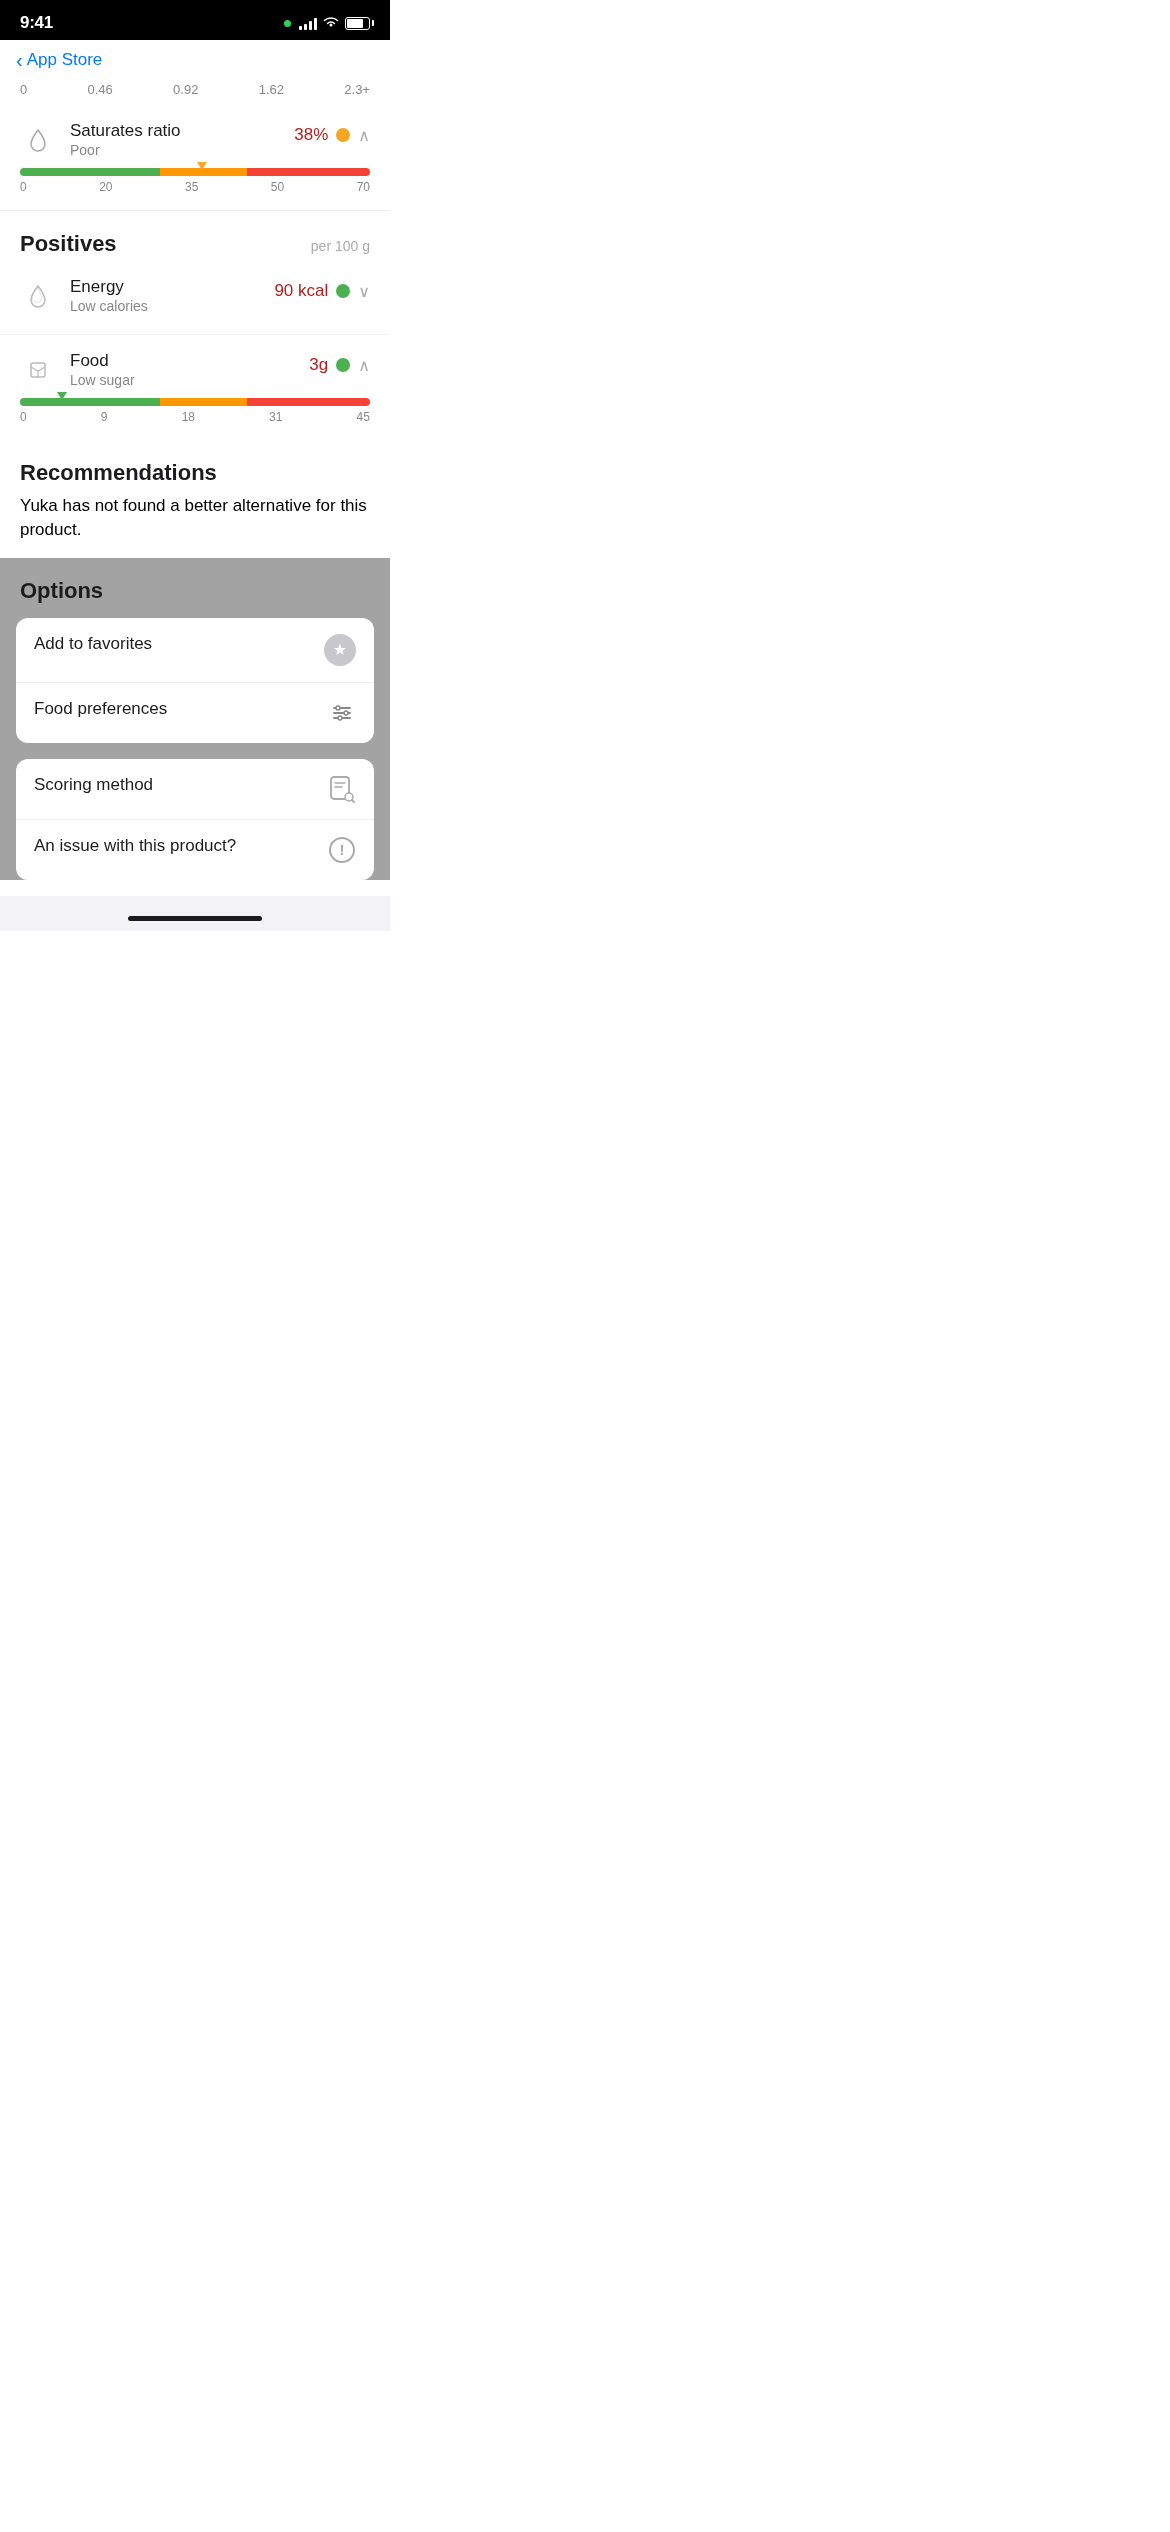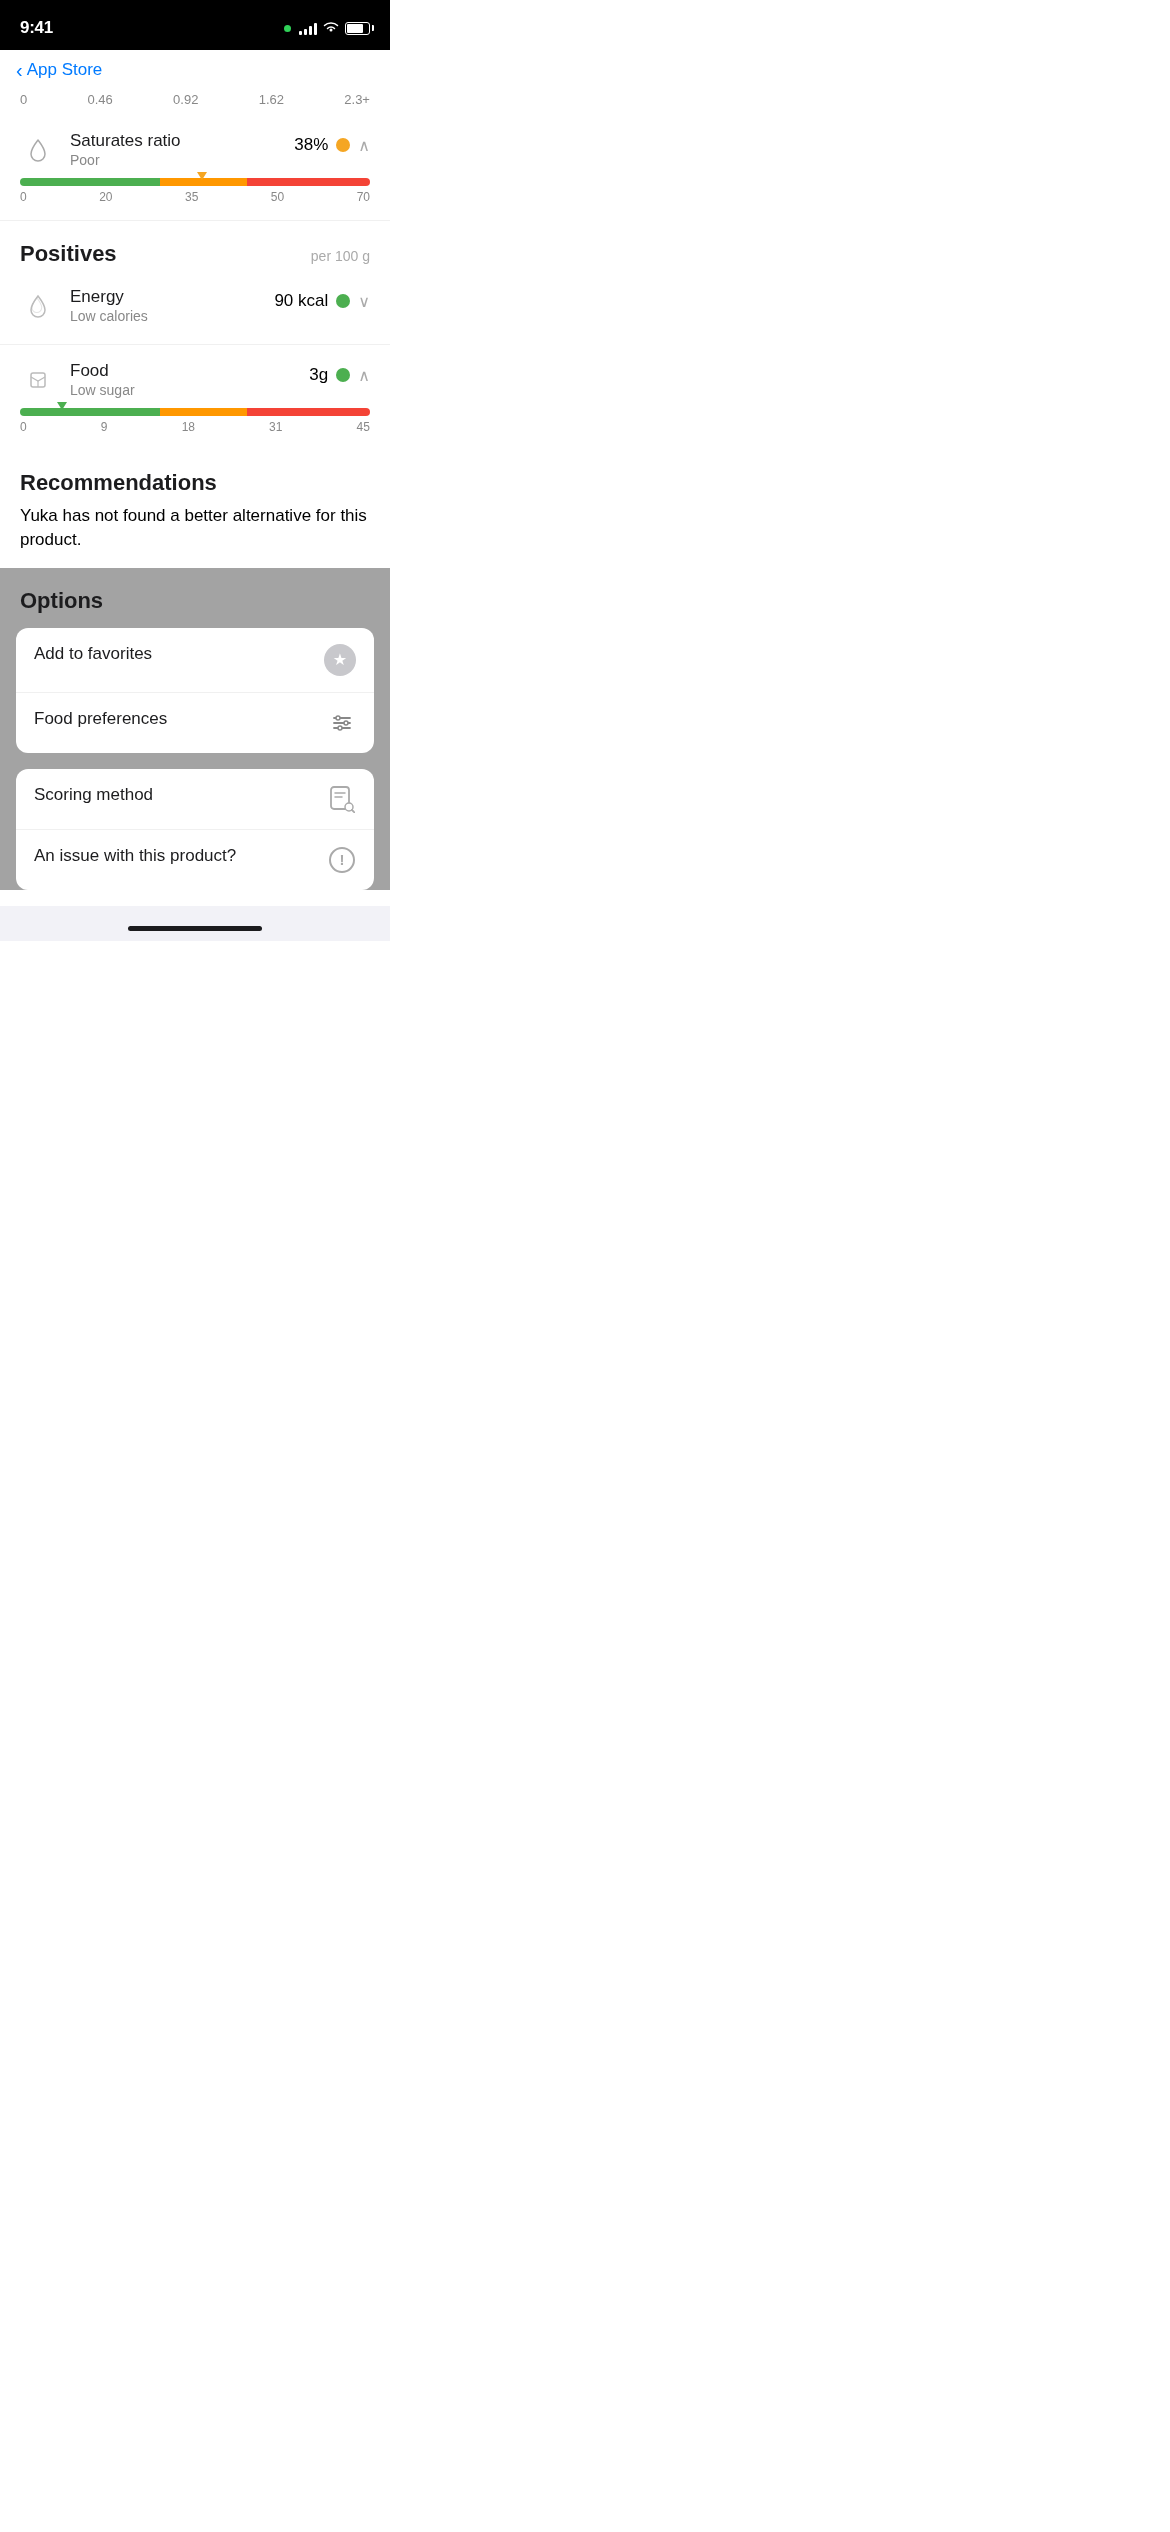--- a/index.html
+++ b/index.html
@@ -13,21 +13,21 @@
     }
 
     
     .status-bar {
       background: #000;
       color: #fff;
       display: flex;
       align-items: center;
       justify-content: space-between;
       padding: 14px 20px 8px;
-      height: 50px;
+      height: 40px;
     }
     .status-time {
       font-size: 17px;
       font-weight: 600;
       letter-spacing: -0.3px;
     }
     .status-icons {
       display: flex;
       align-items: center;
       gap: 6px;
@@ -144,21 +144,21 @@
       margin-top: 1px;
     }
     .nutrient-right {
       display: flex;
       align-items: center;
       gap: 8px;
       padding-top: 4px;
     }
     .nutrient-value {
       font-size: 17px;
-      color: #000000;
+      color: #b91c1c;
       font-weight: 400;
     }
     .status-dot {
       width: 14px;
       height: 14px;
       border-radius: 50%;
     }
     .dot-orange { background: #f5a623; }
     .dot-green-solid { background: #4caf50; }
     .chevron-up, .chevron-down {

